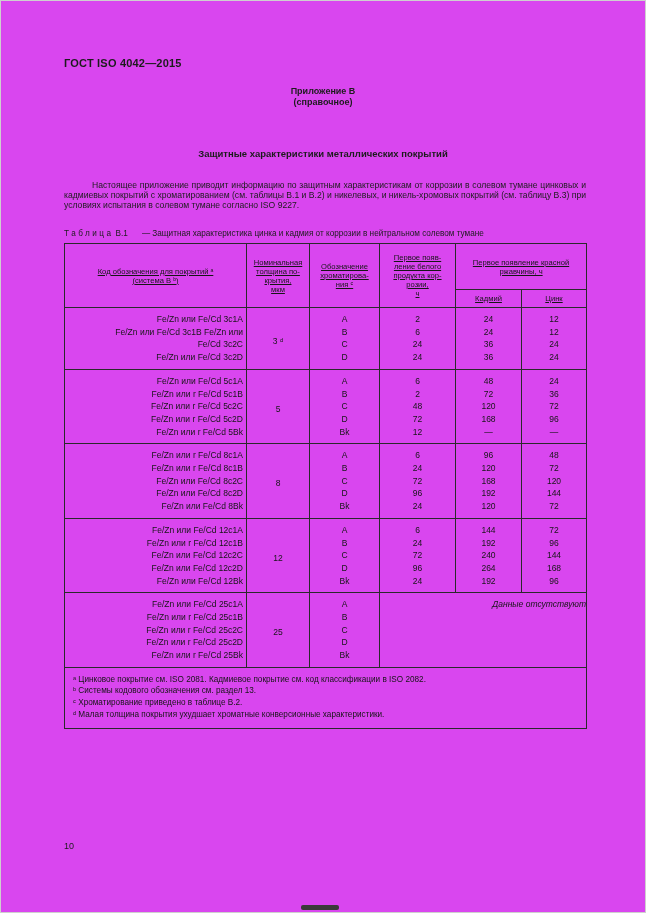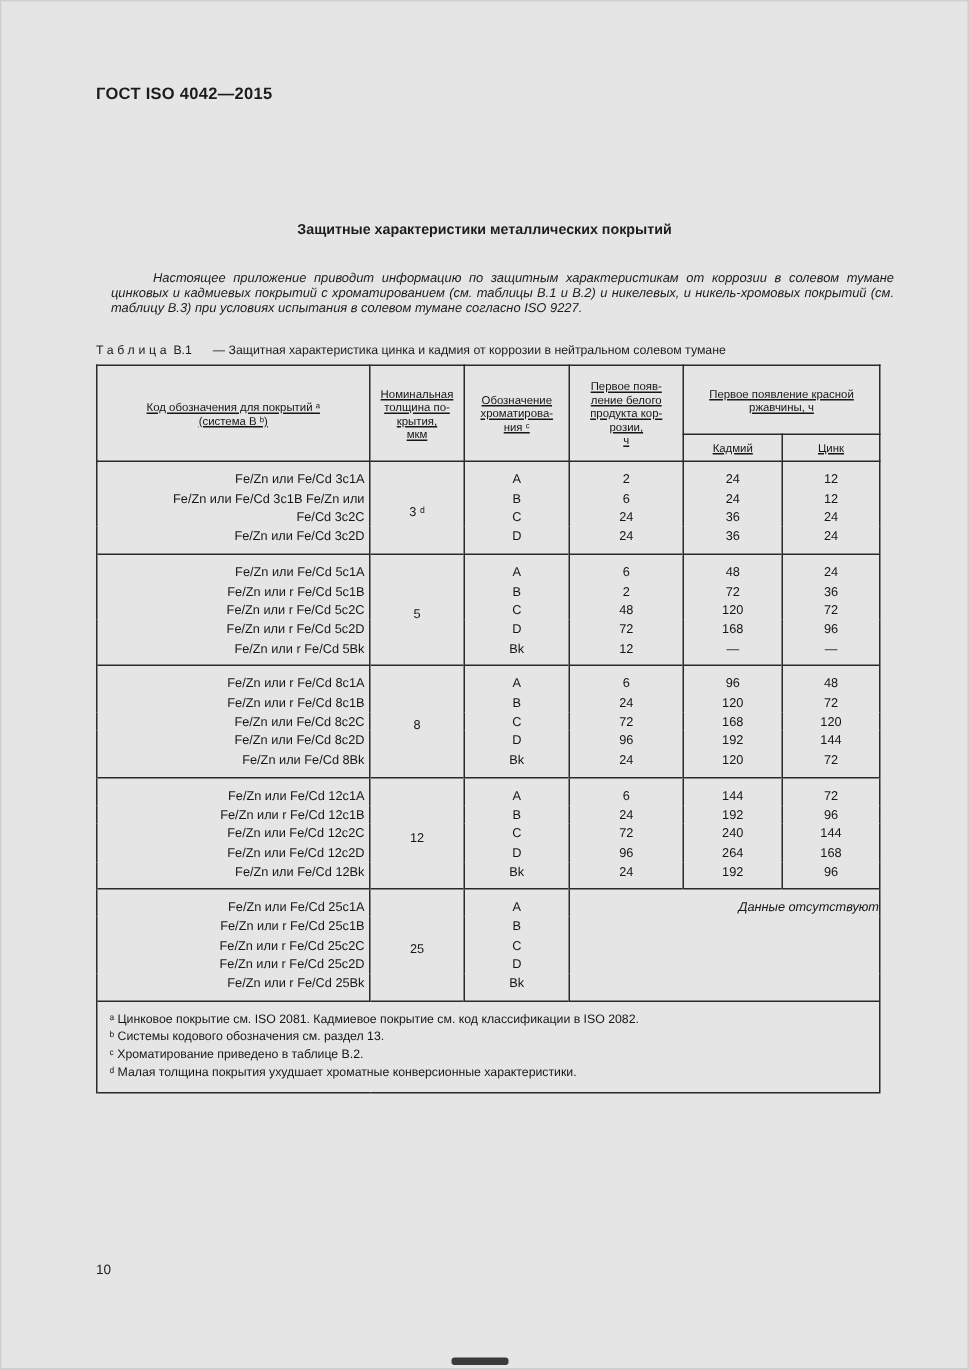--- a/index.html
+++ b/index.html
@@ -2,41 +2,41 @@
 <html><head>
 <meta charset="utf-8">
 <style>
   * { box-sizing: border-box; margin: 0; padding: 0; }
   html, body { background: #b8b8b8; }
   .page {
     position: relative;
     width: 646px;
     height: 913px;
     margin: 0 auto;
-    background: #e5e5e5;
+    background: #d946ef;
     border: 1px solid #cfcfcf;
     font-family: "Liberation Sans", "DejaVu Sans", sans-serif;
     color: #1c1c1c;
     overflow: hidden;
   }
   .doc-header {
     position: absolute; top: 56px; left: 63px;
     font-size: 11px; font-weight: bold; letter-spacing: 0.2px;
   }
   .appendix {
     position: absolute; top: 85px; left: 0; width: 100%;
     text-align: center; font-size: 9px; font-weight: bold; line-height: 11px;
   }
   .doc-title {
     position: absolute; top: 147px; left: 0; width: 100%;
     text-align: center; font-size: 9.5px; font-weight: bold; line-height: 11.5px;
   }
   .intro {
-    position: absolute; top: 180px; left: 73px; width: 522px;
-    font-size: 8.6px; line-height: 9.8px; text-align: justify; text-indent: 28px; font-style: italic;
+    position: absolute; top: 180px; left: 63px; width: 522px;
+    font-size: 8.6px; line-height: 9.8px; text-align: justify; text-indent: 28px;
   }
   .caption {
     position: absolute; top: 228px; left: 63px; width: 522px;
     font-size: 8.2px; line-height: 10px;
   }
   .caption .lsp { letter-spacing: 2.5px; }
   .caption .num-lbl { margin-left: 2px; }
   .caption .rest { margin-left: 14px; }
 
   table.b1 {
@@ -91,20 +91,24 @@
     width: 38px; height: 5px; background: #3a3a3a; border-radius: 2px;
   }
 </style>
 </head>
 <body>
 
 <div class="page">
 
   <div class="doc-header">ГОСТ ISO 4042—2015</div>
 
+  <div class="appendix">
+    <div>Приложение В</div>
+    <div>(справочное)</div>
+  </div>
 
   <div class="doc-title">
     <div>Защитные характеристики металлических покрытий</div>
   </div>
 
   <p class="intro">Настоящее приложение приводит информацию по защитным характеристикам от коррозии в солевом тумане цинковых и кадмиевых покрытий с хроматированием (см. таблицы В.1 и В.2) и никелевых, и никель-хромовых покрытий (см. таблицу В.3) при условиях испытания в солевом тумане согласно ISO 9227.</p>
 
   <div class="caption">
     <span class="lsp">Таблица</span><span class="num-lbl">В.1</span><span class="rest">— Защитная характеристика цинка и кадмия от коррозии в нейтральном солевом тумане</span>
   </div>

